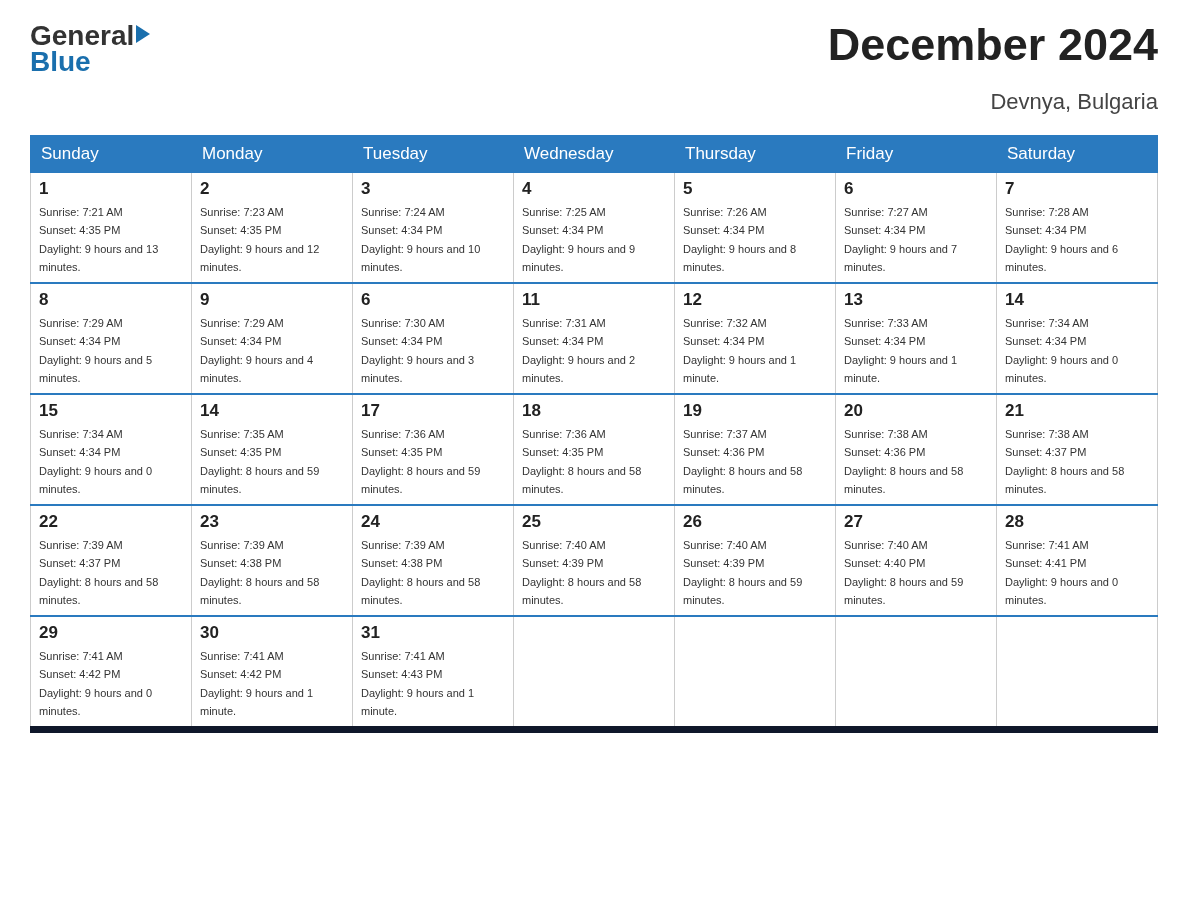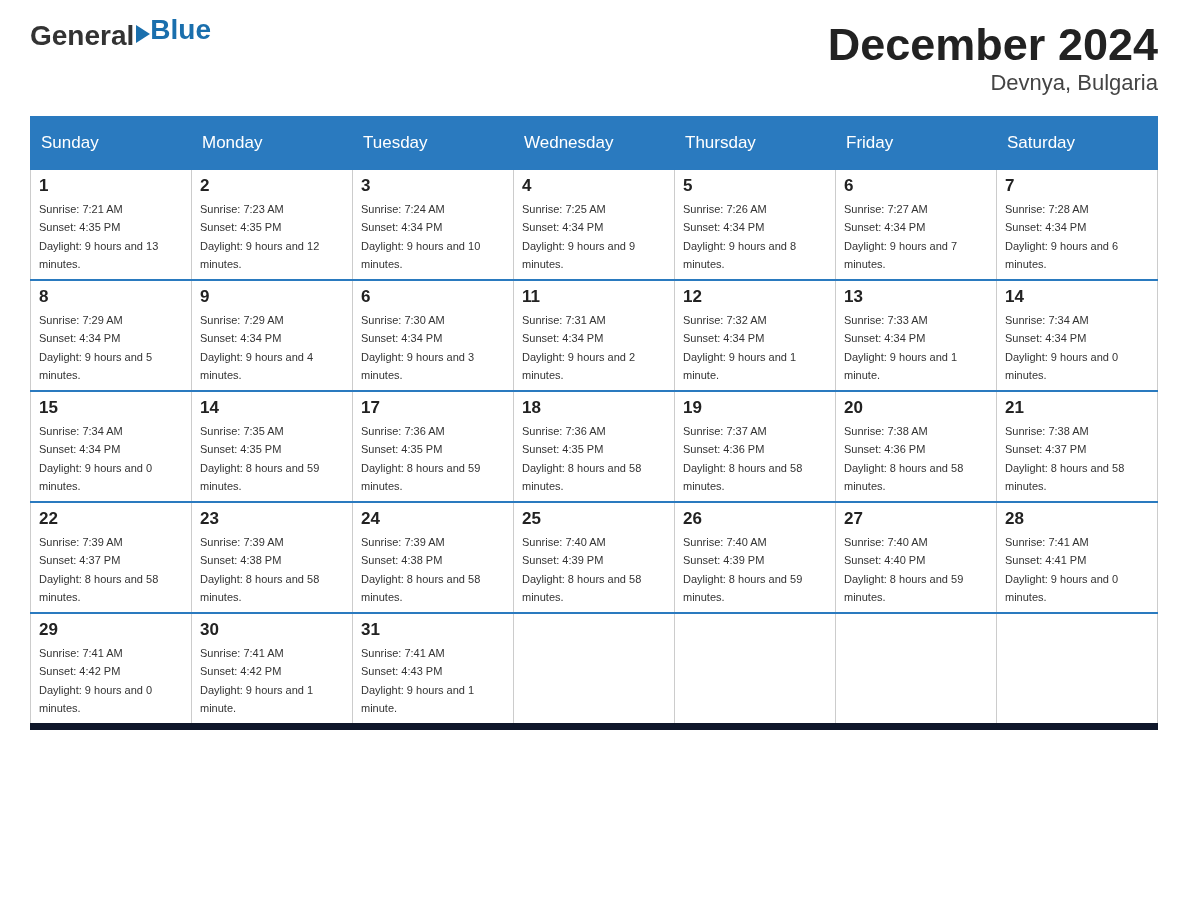--- a/index.html
+++ b/index.html
@@ -11,20 +11,21 @@
       padding: 20px 30px;
     }
     .header {
       display: flex;
       justify-content: space-between;
       align-items: flex-start;
       margin-bottom: 20px;
     }
     .logo {
       display: flex;
+      flex-direction: column;
       align-items: flex-start;
     }
     .logo-text {
       display: flex;
       align-items: center;
       font-size: 28px;
       font-weight: bold;
       color: #333;
     }
     .logo-general { color: #333; }
@@ -49,33 +50,33 @@
     }
     .month-title {
       font-size: 45px;
       font-weight: bold;
       color: #222;
       line-height: 1.1;
     }
     .location {
       font-size: 22px;
       color: #444;
-      margin-top: 0;
+      margin-top: 19px;
     }
     .calendar {
       width: 100%;
       border-collapse: collapse;
       border: 1px solid #2a7abf;
     }
     .calendar th {
       background-color: #2a7abf;
       color: #ffffff;
       font-size: 17px;
       font-weight: normal;
-      padding: 16px 10px;
+      padding: 8px 10px;
       text-align: left;
       border: 1px solid #2a7abf;
       margin-top: 8px;
     }
     .calendar td {
       vertical-align: top;
       padding: 6px 8px;
       border: 1px solid #cccccc;
       width: calc(100% / 7);
       min-height: 100px;

